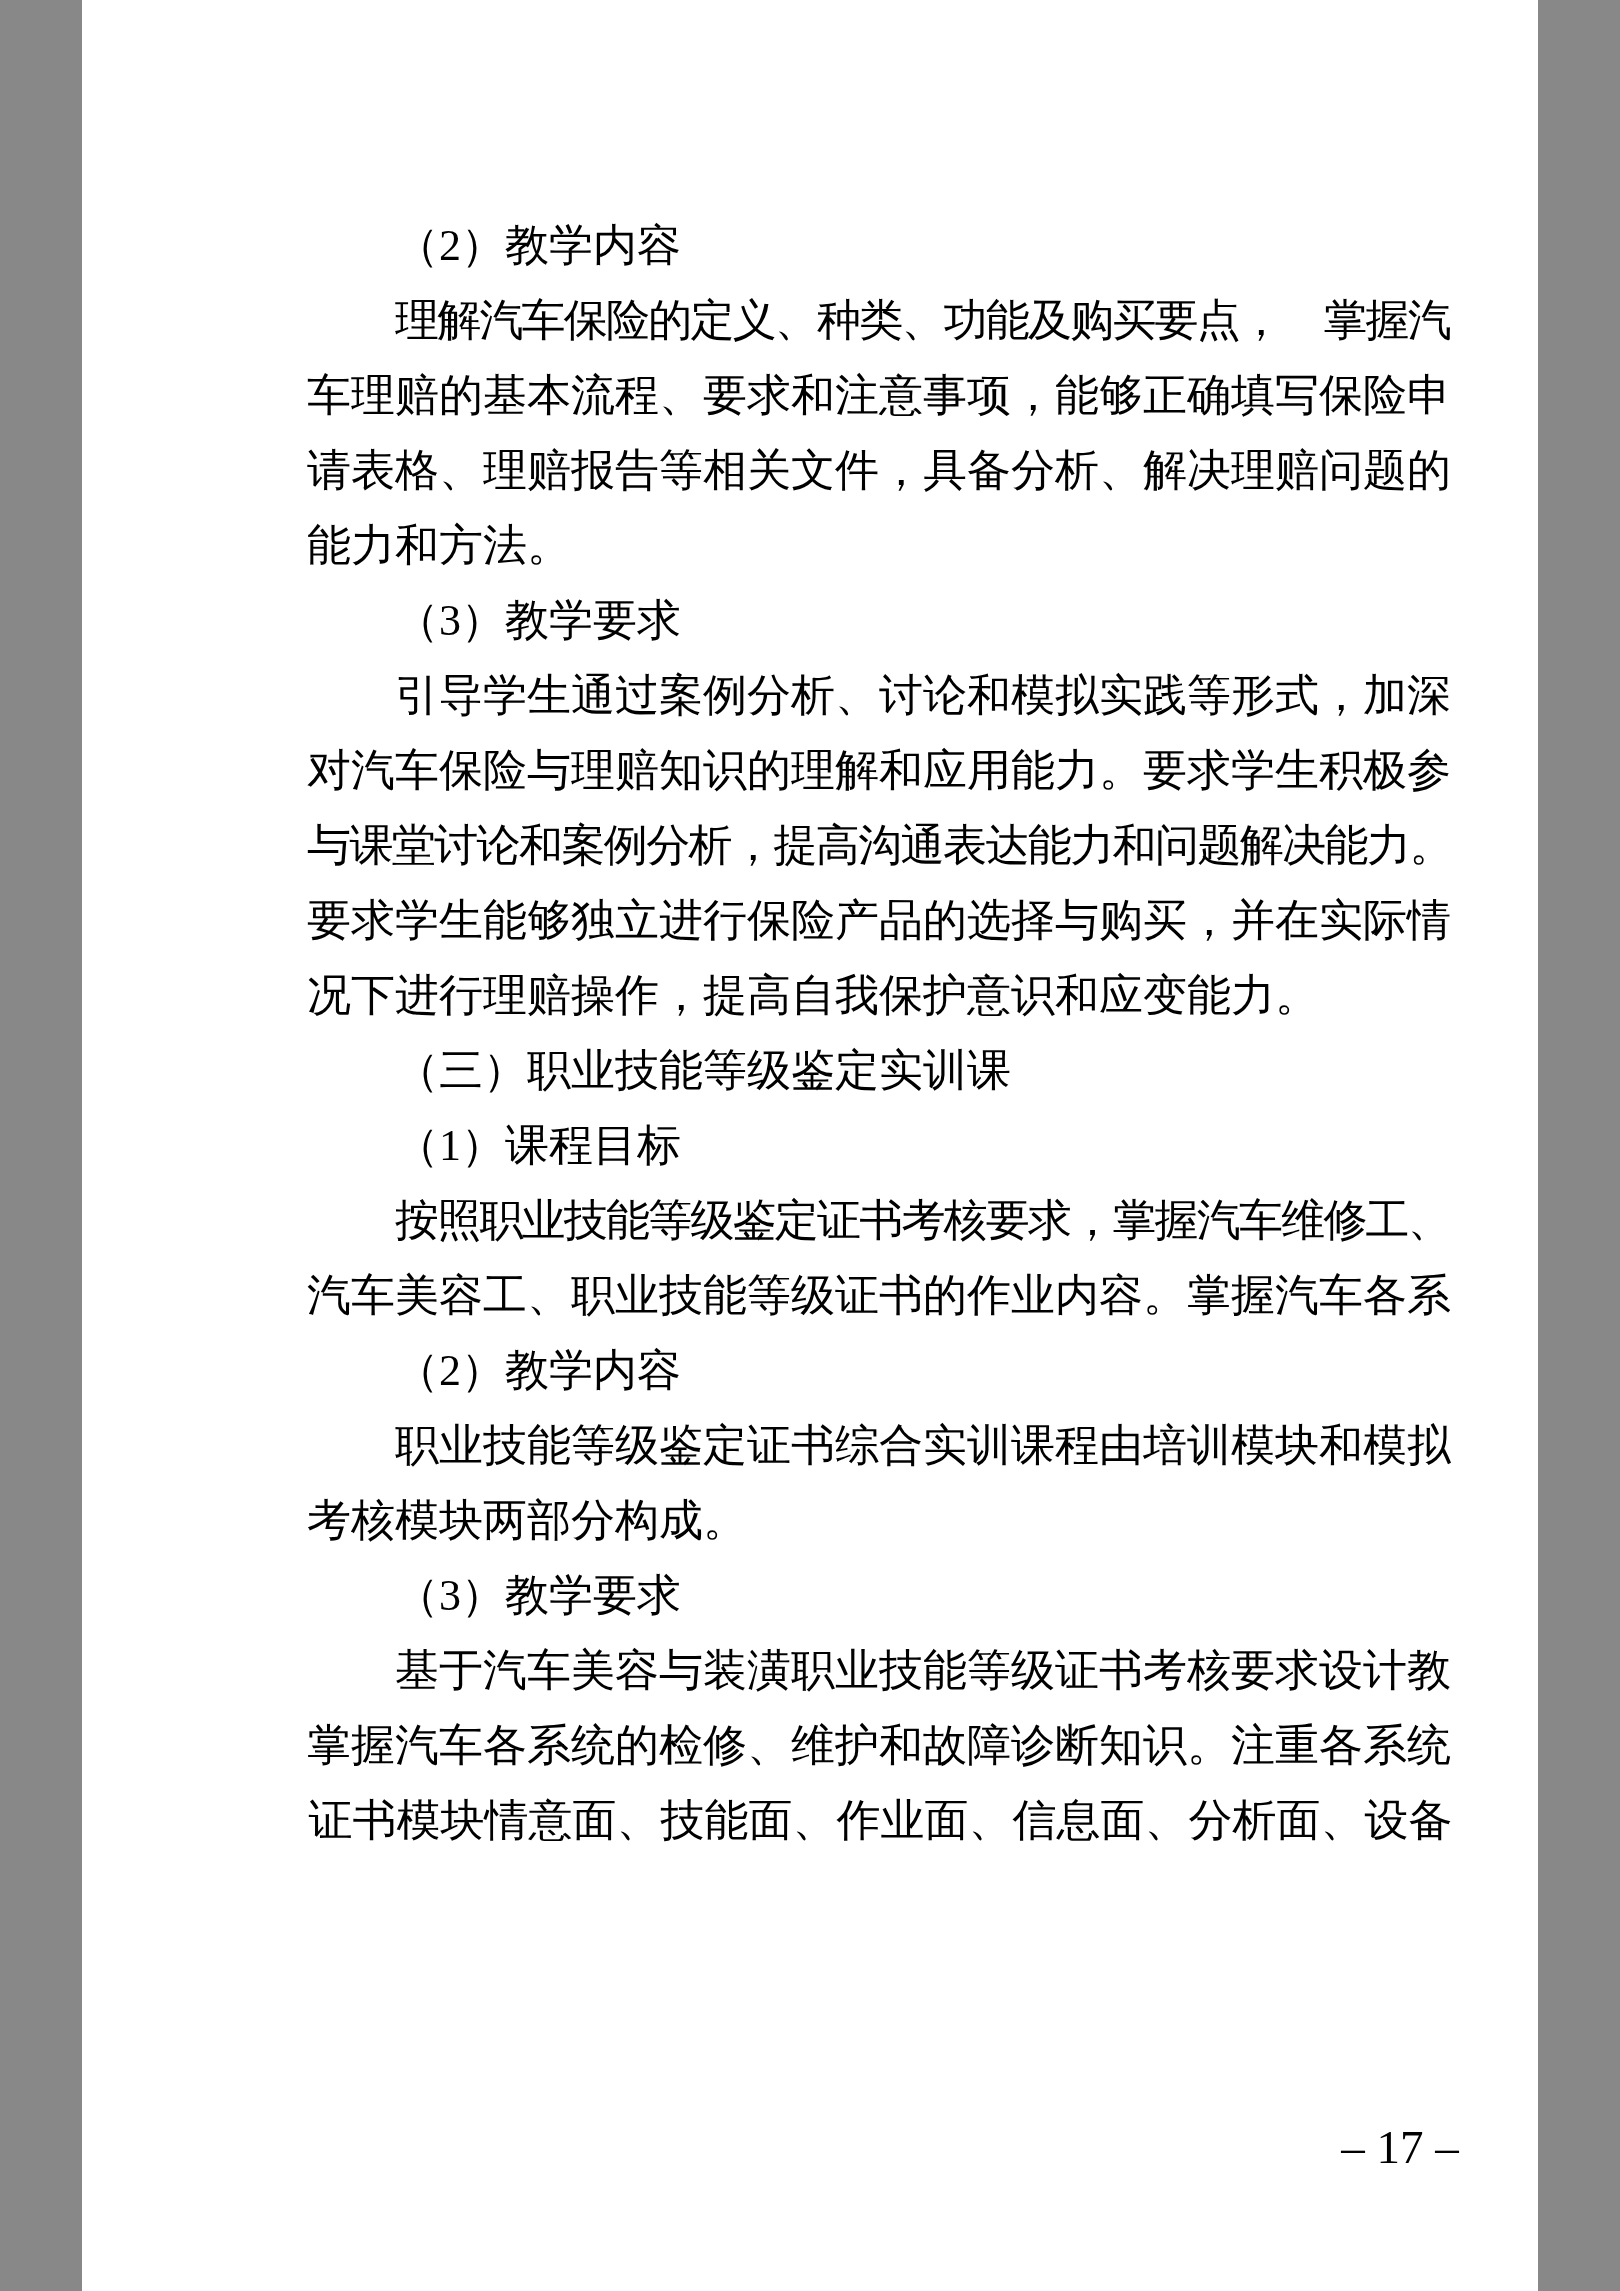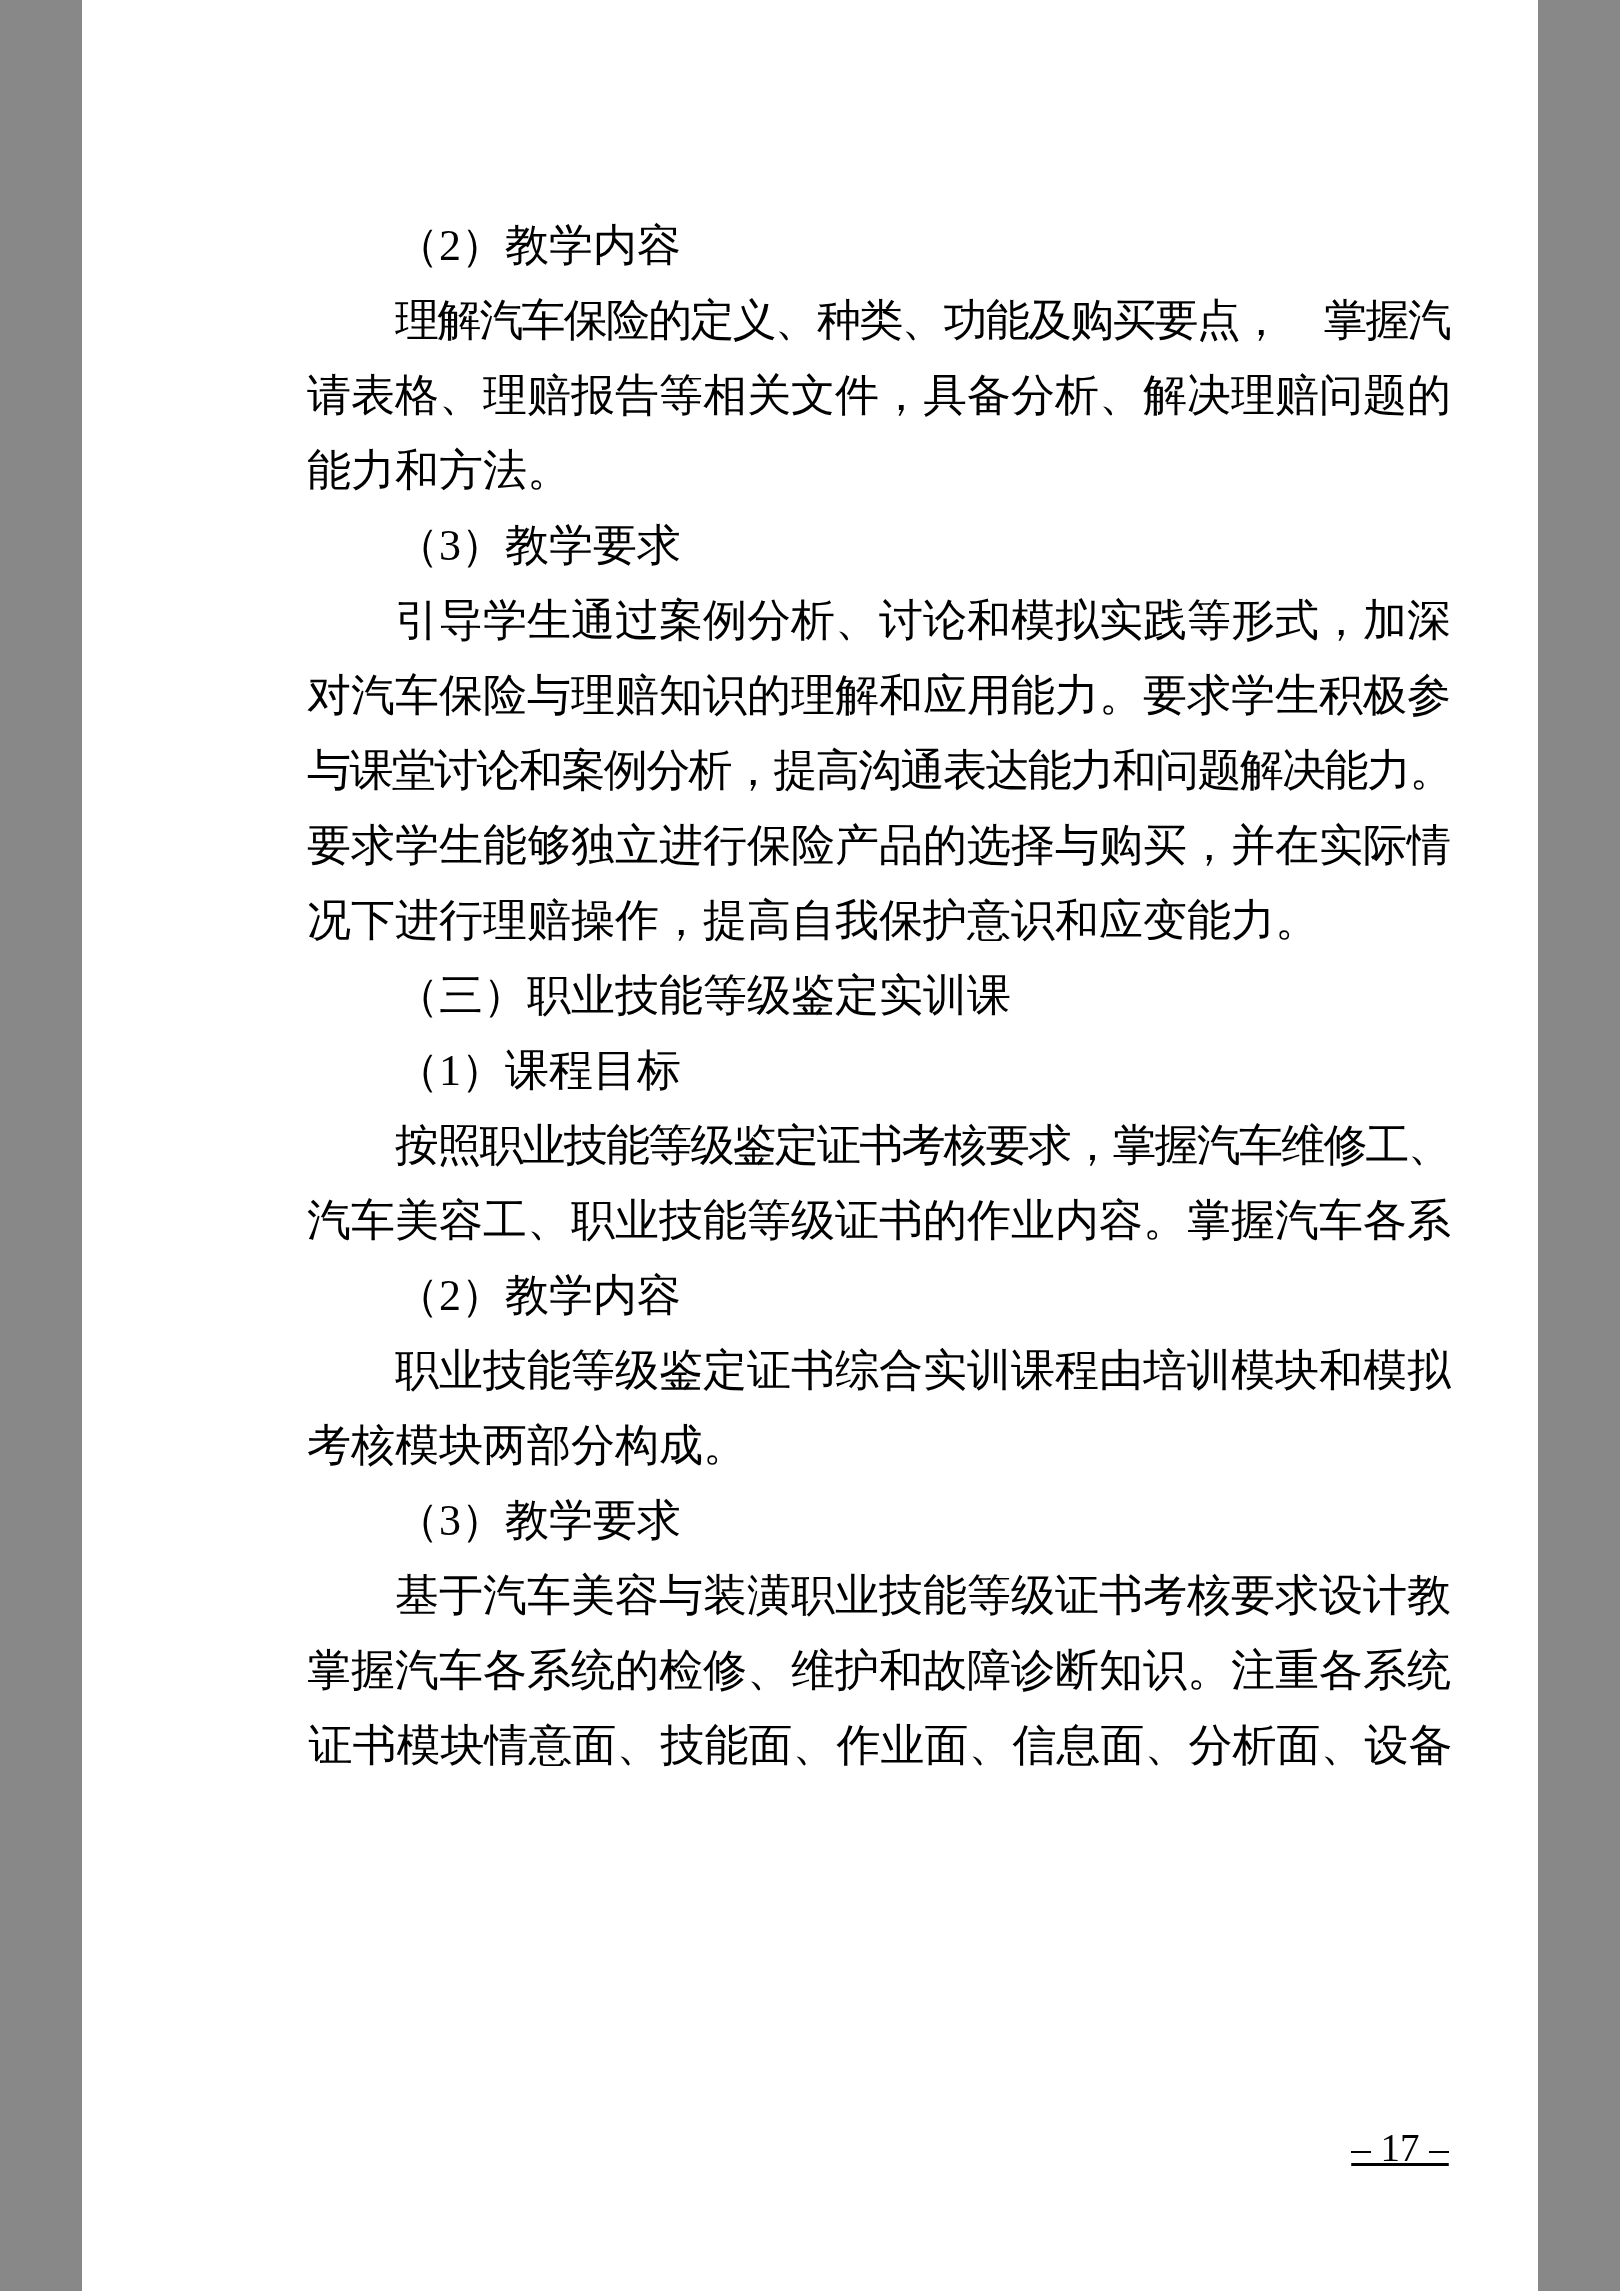--- a/index.html
+++ b/index.html
@@ -25,32 +25,32 @@
     line-height: 75px;
     white-space: nowrap;
   }
   .t-line.indent { padding-left: 88px; }
   .page-num {
     position: absolute;
     top: 2125px;
     left: 1230px;
     width: 176px;
     text-align: center;
-    font-size: 39px;
+    font-size: 47px;
     line-height: 45px;
-    text-decoration: underline;
   }
 </style>
 </head>
 <body>
 
 <div class="page">
   <main class="content">
       <div class="t-line indent">（2）教学内容</div>
       <div class="t-line indent" style="letter-spacing: -1.8px;"><span>理解汽车保险的定义、种类、功能及购买要点，　掌握汽</span></div>
+      <div class="t-line" style="letter-spacing: 0px;"><span>车理赔的基本流程、要求和注意事项，能够正确填写保险申</span></div>
       <div class="t-line" style="letter-spacing: 0px;"><span>请表格、理赔报告等相关文件，具备分析、解决理赔问题的</span></div>
       <div class="t-line">能力和方法。</div>
       <div class="t-line indent">（3）教学要求</div>
       <div class="t-line indent" style="letter-spacing: 0px;"><span>引导学生通过案例分析、讨论和模拟实践等形式，加深</span></div>
       <div class="t-line" style="letter-spacing: 0px;"><span>对汽车保险与理赔知识的理解和应用能力。要求学生积极参</span></div>
       <div class="t-line" style="letter-spacing: -1.6px;"><span>与课堂讨论和案例分析，提高沟通表达能力和问题解决能力。</span></div>
       <div class="t-line" style="letter-spacing: 0px;"><span>要求学生能够独立进行保险产品的选择与购买，并在实际情</span></div>
       <div class="t-line">况下进行理赔操作，提高自我保护意识和应变能力。</div>
       <div class="t-line indent">（三）职业技能等级鉴定实训课</div>
       <div class="t-line indent">（1）课程目标</div>

